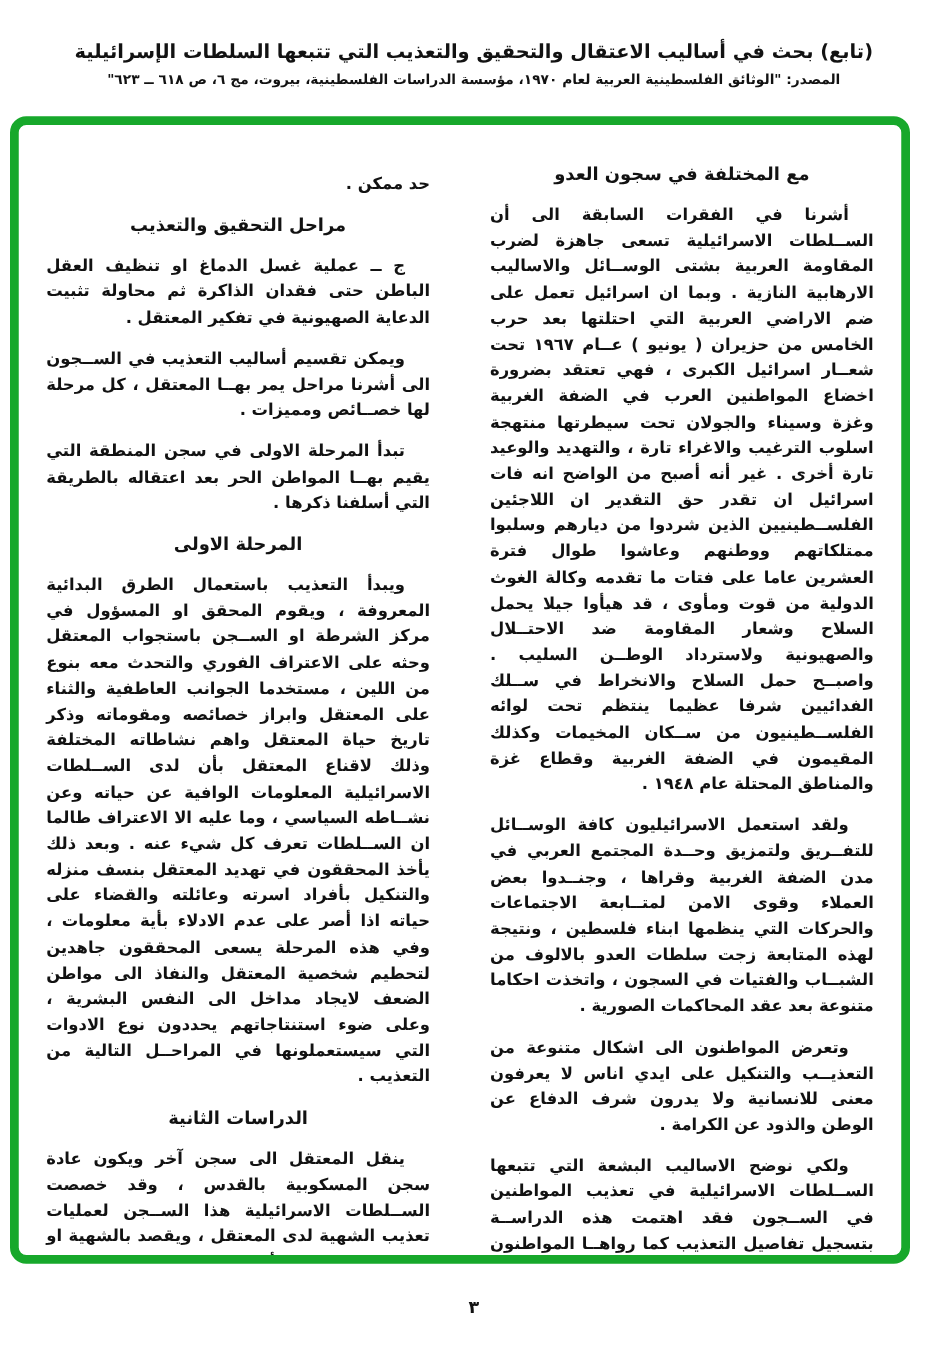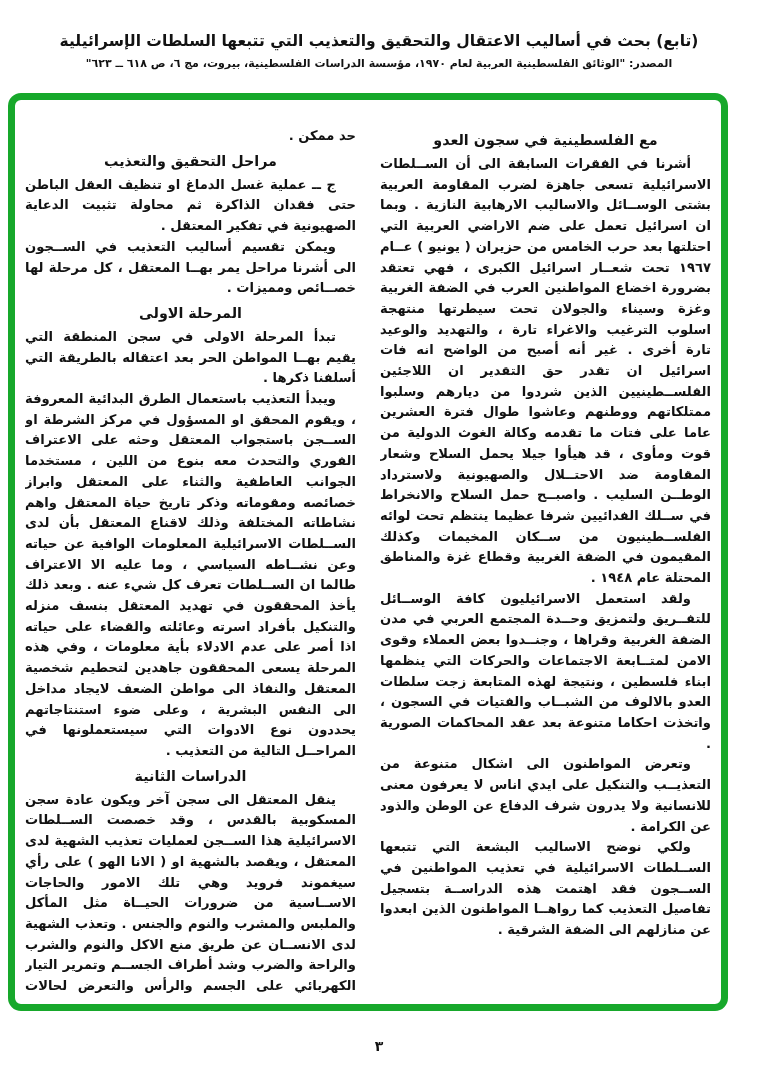--- a/index.html
+++ b/index.html
@@ -39,21 +39,21 @@
   }
   .column {
     width:331px;
     direction:rtl;
     text-align:justify;
     font-weight:bold;
     font-size:13.1px;
     line-height:20.7px;
     overflow:hidden;
   }
-  .block.para { margin:0; }
+  .block.para { margin:12px; }
   .block.para.indent { text-indent:20px; }
   .block.heading {
     text-align:center;
     font-size:14.3px;
     line-height:21px;
     margin:4px 0 3px 0;
   }
   .page-number {
     position:absolute; bottom:24px; left:0; right:0;
     text-align:center;
@@ -64,33 +64,33 @@
 <body>
 
 <div class="header">
   <div class="doc-title">(تابع) بحث في أساليب الاعتقال والتحقيق والتعذيب التي تتبعها السلطات الإسرائيلية</div>
   <div class="doc-source">المصدر: "الوثائق الفلسطينية العربية لعام ١٩٧٠، مؤسسة الدراسات الفلسطينية، بيروت، مج ٦، ص ٦١٨ ــ ٦٢٣"</div>
 </div>
 
 <div class="frame">
   <div class="columns">
     <div class="column" id="col-right">
-        <div class="block heading">مع الفلسطينية في سجون العدو</div>
+        <div class="block heading">مع المختلفة في سجون العدو</div>
         <div class="block para indent">أشرنا في الفقرات السابقة الى أن الســلطات الاسرائيلية تسعى جاهزة لضرب المقاومة العربية بشتى الوســائل والاساليب الارهابية النازية . وبما ان اسرائيل تعمل على ضم الاراضي العربية التي احتلتها بعد حرب الخامس من حزيران ( يونيو ) عــام ١٩٦٧ تحت شعــار اسرائيل الكبرى ، فهي تعتقد بضرورة اخضاع المواطنين العرب في الضفة الغربية وغزة وسيناء والجولان تحت سيطرتها منتهجة اسلوب الترغيب والاغراء تارة ، والتهديد والوعيد تارة أخرى . غير أنه أصبح من الواضح انه فات اسرائيل ان تقدر حق التقدير ان اللاجئين الفلســطينيين الذين شردوا من ديارهم وسلبوا ممتلكاتهم ووطنهم وعاشوا طوال فترة العشرين عاما على فتات ما تقدمه وكالة الغوث الدولية من قوت ومأوى ، قد هيأوا جيلا يحمل السلاح وشعار المقاومة ضد الاحتــلال والصهيونية ولاسترداد الوطــن السليب . واصبــح حمل السلاح والانخراط في ســلك الفدائيين شرفا عظيما ينتظم تحت لوائه الفلســطينيون من ســكان المخيمات وكذلك المقيمون في الضفة الغربية وقطاع غزة والمناطق المحتلة عام ١٩٤٨ .</div>
         <div class="block para indent">ولقد استعمل الاسرائيليون كافة الوســائل للتفــريق ولتمزيق وحــدة المجتمع العربي في مدن الضفة الغربية وقراها ، وجنــدوا بعض العملاء وقوى الامن لمتــابعة الاجتماعات والحركات التي ينظمها ابناء فلسطين ، ونتيجة لهذه المتابعة زجت سلطات العدو بالالوف من الشبــاب والفتيات في السجون ، واتخذت احكاما متنوعة بعد عقد المحاكمات الصورية .</div>
         <div class="block para indent">وتعرض المواطنون الى اشكال متنوعة من التعذيــب والتنكيل على ايدي اناس لا يعرفون معنى للانسانية ولا يدرون شرف الدفاع عن الوطن والذود عن الكرامة .</div>
         <div class="block para indent">ولكي نوضح الاساليب البشعة التي تتبعها الســلطات الاسرائيلية في تعذيب المواطنين في الســجون فقد اهتمت هذه الدراســة بتسجيل تفاصيل التعذيب كما رواهــا المواطنون الذين ابعدوا عن منازلهم الى الضفة الشرقية .</div>
       </div>
     <div class="column" id="col-left">
         <div class="block para">حد ممكن .</div>
         <div class="block heading">مراحل التحقيق والتعذيب</div>
         <div class="block para indent">ج ــ عملية غسل الدماغ او تنظيف العقل الباطن حتى فقدان الذاكرة ثم محاولة تثبيت الدعاية الصهيونية في تفكير المعتقل .</div>
         <div class="block para indent">ويمكن تقسيم أساليب التعذيب في الســجون الى أشرنا مراحل يمر بهــا المعتقل ، كل مرحلة لها خصــائص ومميزات .</div>
+        <div class="block para indent">تبدأ المرحلة الاولى في سجن المنطقة التي يقيم بهــا المواطن الحر بعد اعتقاله بالطريقة التي أسلفنا ذكرها .</div>
         <div class="block heading">المرحلة الاولى</div>
-        <div class="block para indent">تبدأ المرحلة الاولى في سجن المنطقة التي يقيم بهــا المواطن الحر بعد اعتقاله بالطريقة التي أسلفنا ذكرها .</div>
         <div class="block para indent">ويبدأ التعذيب باستعمال الطرق البدائية المعروفة ، ويقوم المحقق او المسؤول في مركز الشرطة او الســجن باستجواب المعتقل وحثه على الاعتراف الفوري والتحدث معه بنوع من اللين ، مستخدما الجوانب العاطفية والثناء على المعتقل وابراز خصائصه ومقوماته وذكر تاريخ حياة المعتقل واهم نشاطاته المختلفة وذلك لاقناع المعتقل بأن لدى الســلطات الاسرائيلية المعلومات الوافية عن حياته وعن نشــاطه السياسي ، وما عليه الا الاعتراف طالما ان الســلطات تعرف كل شيء عنه . وبعد ذلك يأخذ المحققون في تهديد المعتقل بنسف منزله والتنكيل بأفراد اسرته وعائلته والقضاء على حياته اذا أصر على عدم الادلاء بأية معلومات ، وفي هذه المرحلة يسعى المحققون جاهدين لتحطيم شخصية المعتقل والنفاذ الى مواطن الضعف لايجاد مداخل الى النفس البشرية ، وعلى ضوء استنتاجاتهم يحددون نوع الادوات التي سيستعملونها في المراحــل التالية من التعذيب .</div>
         <div class="block heading">الدراسات الثانية</div>
         <div class="block para indent">ينقل المعتقل الى سجن آخر ويكون عادة سجن المسكوبية بالقدس ، وقد خصصت الســلطات الاسرائيلية هذا الســجن لعمليات تعذيب الشهية لدى المعتقل ، ويقصد بالشهية او ( الانا الهو ) على رأي سيغموند فرويد وهي تلك الامور والحاجات الاســاسية من ضرورات الحيــاة مثل المأكل والملبس والمشرب والنوم والجنس . وتعذب الشهية لدى الانســان عن طريق منع الاكل والنوم والشرب والراحة والضرب وشد أطراف الجســم وتمرير التيار الكهربائي على الجسم والرأس والتعرض لحالات جنسية مهيجة .</div>
       </div>
   </div>
 </div>
 
 <div class="page-number">٣</div>
 
 </body></html>

